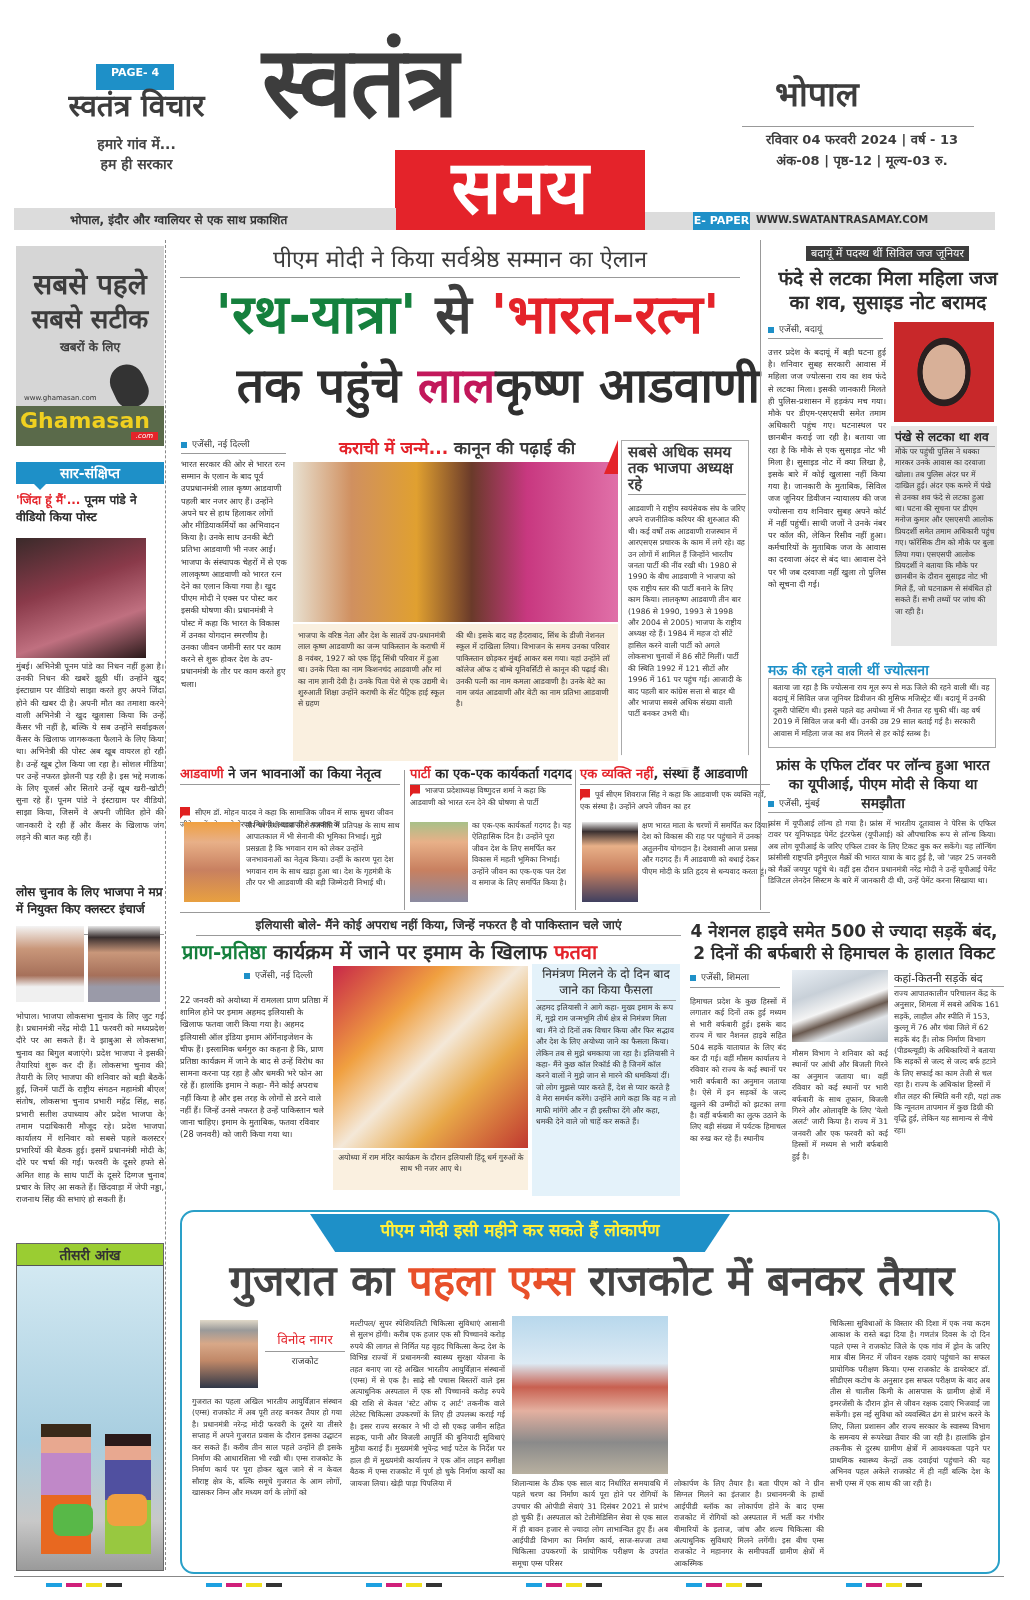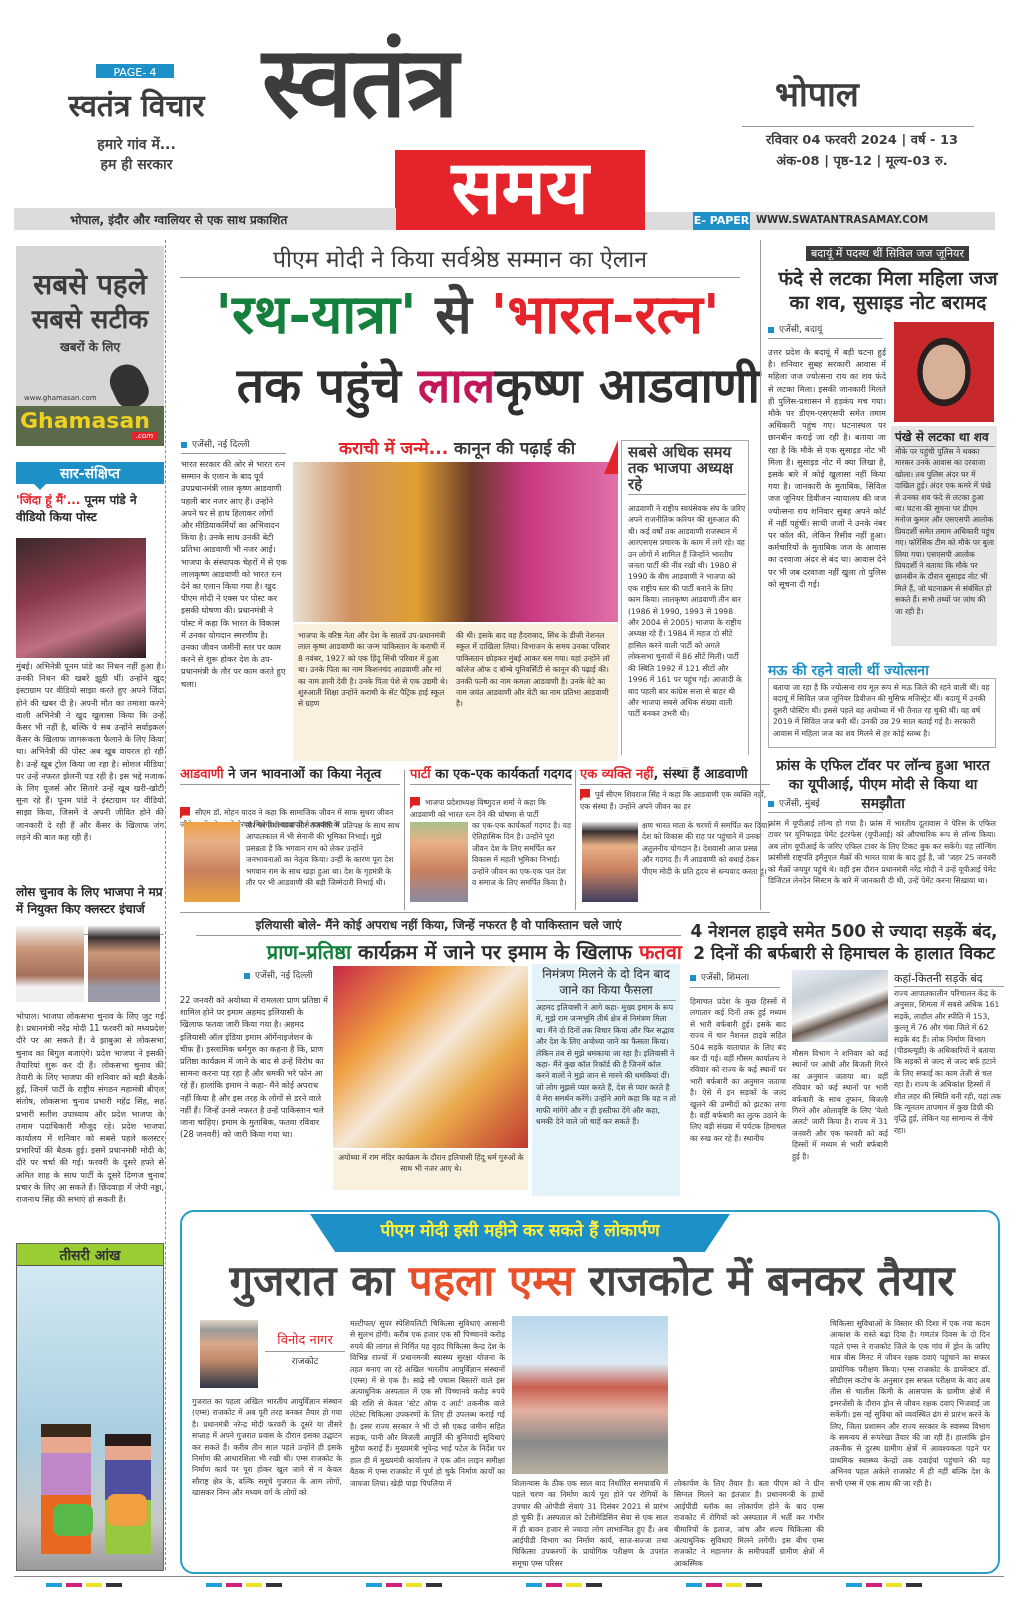--- a/index.html
+++ b/index.html
@@ -16,21 +16,21 @@
 .agency:before{content:"";display:inline-block;width:6px;height:6px;background:#1e90c8;margin-right:5px;vertical-align:middle}
 .quote-mark{display:inline-block;width:10px;height:12px;background:#e02020;margin-right:5px;vertical-align:top;clip-path:polygon(0 0,100% 0,100% 70%,30% 70%,0 100%)}
 .sub-h{font-size:14px;font-weight:bold;border-bottom:1px solid #999;padding-bottom:2px}
 .red{color:#e4232a}
 .orange{color:#15803d}
 .magenta{color:#c2185b}
 </style>
 </head>
 <body>
 
-<div class="abs" style="left:96px;top:64px;width:78px;height:14px;background:#1e90c8;color:#fff;font-size:11px;font-weight:normal;text-align:center;line-height:17px">PAGE- 4</div>
+<div class="abs" style="left:96px;top:64px;width:78px;height:26px;background:#1e90c8;color:#fff;font-size:11px;font-weight:bold;text-align:center;line-height:17px">PAGE- 4</div>
 <div class="abs serif" style="left:54px;top:84px;width:165px;text-align:center;font-size:30px;font-weight:bold;color:#3d3d3d">स्वतंत्र विचार</div>
 <div class="abs" style="left:54px;top:134px;width:165px;text-align:center;font-size:14px;font-weight:bold;color:#444;line-height:20px">
   <div>हमारे गांव में...</div>
   <div>हम ही सरकार</div>
 </div>
 <div class="abs serif" style="left:262px;top:22px;width:400px;font-size:98px;font-weight:bold;color:#3d3d3d;line-height:120px;letter-spacing:-2px">स्वतंत्र</div>
 <div class="abs" style="left:395px;top:150px;width:250px;height:80px;background:#e4232a"></div>
 <div class="abs serif" style="left:395px;top:142px;width:250px;text-align:center;font-size:74px;font-weight:bold;color:#fff;line-height:90px">समय</div>
 <div class="abs serif" style="left:775px;top:70px;width:120px;font-size:34px;font-weight:bold;color:#3d3d3d">भोपाल</div>
 <div class="hline" style="left:742px;top:126px;width:232px;background:#999;border-top:1px dotted #999;height:0"></div>
@@ -104,21 +104,21 @@
 <div class="vline" style="left:575px;top:770px;height:140px"></div>
 
 <div class="abs" style="left:180px;top:764px;width:220px">
   <div class="sub-h" style="font-size:13px"><span class="red">आडवाणी</span><span> ने जन भावनाओं का किया नेतृत्व</span></div>
   <div class="body-text sm" style="margin-top:22px;text-align:left"><span class="quote-mark"></span><span>सीएम डॉ. मोहन यादव ने कहा कि सामाजिक जीवन में साफ सुथरा जीवन जीने वालों को इससे प्रेरणा मिलेगी। आडवाणी ने पत्रकार के</span></div>
   <div class="photo" style="position:absolute;left:4px;top:58px;width:56px;height:80px;background:linear-gradient(180deg,#f0a040 0%,#e8b088 25%,#c88060 60%,#e8a040 100%)"></div>
   <div class="body-text sm" style="position:absolute;left:66px;top:56px;width:154px;height:90px;overflow:hidden;text-align:left">तौर पर लंबी यात्रा और राजनीति में प्रतिपक्ष के साथ साथ आपातकाल में भी सेनानी की भूमिका निभाई। मुझे प्रसन्नता है कि भगवान राम को लेकर उन्होंने जनभावनाओं का नेतृत्व किया। उन्हीं के कारण पूरा देश भगवान राम के साथ खड़ा हुआ था। देश के गृहमंत्री के तौर पर भी आडवाणी की बड़ी जिम्मेदारी निभाई थी।</div>
 </div>
 <div class="abs" style="left:410px;top:764px;width:162px">
   <div class="sub-h" style="font-size:13px"><span class="red">पार्टी</span><span> का एक-एक कार्यकर्ता गदगद</span></div>
-  <div class="body-text sm" style="margin-top:12px;text-align:left"><span class="quote-mark"></span><span>भाजपा प्रदेशाध्यक्ष विष्णुदत्त शर्मा ने कहा कि आडवाणी को भारत रत्न देने की घोषणा से पार्टी</span></div>
+  <div class="body-text sm" style="margin-top:0;text-align:left"><span class="quote-mark"></span><span>भाजपा प्रदेशाध्यक्ष विष्णुदत्त शर्मा ने कहा कि आडवाणी को भारत रत्न देने की घोषणा से पार्टी</span></div>
   <div class="photo" style="position:absolute;left:0;top:58px;width:58px;height:80px;background:linear-gradient(180deg,#a8c088 0%,#e8b088 25%,#c88060 60%,#8a8aa0 100%)"></div>
   <div class="body-text sm" style="position:absolute;left:62px;top:56px;width:100px;height:90px;overflow:hidden;text-align:left">का एक-एक कार्यकर्ता गदगद है। यह ऐतिहासिक दिन है। उन्होंने पूरा जीवन देश के लिए समर्पित कर विकास में महती भूमिका निभाई। उन्होंने जीवन का एक-एक पल देश व समाज के लिए समर्पित किया है।</div>
 </div>
 <div class="abs" style="left:580px;top:764px;width:190px">
   <div class="sub-h" style="font-size:13px"><span class="red">एक व्यक्ति नहीं</span><span>, संस्था हैं आडवाणी</span></div>
   <div class="body-text sm" style="margin-top:4px;text-align:left"><span class="quote-mark"></span><span>पूर्व सीएम शिवराज सिंह ने कहा कि आडवाणी एक व्यक्ति नहीं, एक संस्था है। उन्होंने अपने जीवन का हर</span></div>
   <div class="photo" style="position:absolute;left:2px;top:58px;width:56px;height:80px;background:linear-gradient(180deg,#e8e8e8 0%,#3a3030 12%,#e8b088 30%,#c88060 60%,#404060 100%)"></div>
   <div class="body-text sm" style="position:absolute;left:62px;top:56px;width:128px;height:90px;overflow:hidden;text-align:left">क्षण भारत माता के चरणों में समर्पित कर दिया। देश को विकास की राह पर पहुंचाने में उनका अतुलनीय योगदान है। देशवासी आज प्रसन्न और गदगद हैं। मैं आडवाणी को बधाई देकर पीएम मोदी के प्रति हृदय से धन्यवाद करता हूं।</div>
 </div>
 
@@ -132,21 +132,21 @@
 <div class="abs" style="left:895px;top:428px;width:100px;font-size:12px;font-weight:bold;border-bottom:1px solid #999;padding-bottom:1px">पंखे से लटका था शव</div>
 <div class="abs body-text sm" style="left:895px;top:446px;width:100px;height:196px;overflow:hidden;text-align:left">मौके पर पहुंची पुलिस ने धक्का मारकर उनके आवास का दरवाजा खोला। तब पुलिस अंदर घर में दाखिल हुई। अंदर एक कमरे में पंखे से उनका शव फंदे से लटका हुआ था। घटना की सूचना पर डीएम मनोज कुमार और एसएसपी आलोक प्रियदर्शी समेत तमाम अधिकारी पहुंच गए। फॉरेंसिक टीम को मौके पर बुला लिया गया। एसएसपी आलोक प्रियदर्शी ने बताया कि मौके पर छानबीन के दौरान सुसाइड नोट भी मिले हैं, जो घटनाक्रम से संबंधित हो सकते हैं। सभी तथ्यों पर जांच की जा रही है।</div>
 <div class="abs" style="left:768px;top:660px;font-size:14px;font-weight:bold;color:#1e90c8">मऊ की रहने वाली थीं ज्योत्सना</div>
 <div class="abs body-text sm" style="left:768px;top:678px;width:228px;height:70px;overflow:hidden;border:1px solid #aaa;padding:3px 4px;text-align:left">बताया जा रहा है कि ज्योत्सना राय मूल रूप से मऊ जिले की रहने वाली थीं। वह बदायूं में सिविल जज जूनियर डिवीजन की मुसिफ मजिस्ट्रेट थीं। बदायूं में उनकी दूसरी पोस्टिंग थी। इससे पहले वह अयोध्या में भी तैनात रह चुकी थीं। वह वर्ष 2019 में सिविल जज बनी थीं। उनकी उम्र 29 साल बताई गई है। सरकारी आवास में महिला जज का शव मिलने से हर कोई स्तब्ध है।</div>
 
 <div class="abs" style="left:768px;top:756px;width:230px;text-align:center;font-size:14px;font-weight:bold;line-height:19px;color:#2f2f2f">फ्रांस के एफिल टॉवर पर लॉन्च हुआ भारत का यूपीआई, पीएम मोदी से किया था समझौता</div>
 <div class="abs agency" style="left:768px;top:796px;width:115px;border-bottom:1px solid #999;padding-bottom:3px">एजेंसी, मुंबई</div>
 <div class="abs body-text sm" style="left:768px;top:818px;width:228px;height:90px;overflow:hidden">फ्रांस में यूपीआई लॉन्च हो गया है। फ्रांस में भारतीय दूतावास ने पेरिस के एफिल टावर पर यूनिफाइड पेमेंट इंटरफेस (यूपीआई) को औपचारिक रूप से लॉन्च किया। अब लोग यूपीआई के जरिए एफिल टावर के लिए टिकट बुक कर सकेंगे। यह लॉन्चिंग फ्रांसीसी राष्ट्रपति इमैनुएल मैक्रों की भारत यात्रा के बाद हुई है, जो 'जहर 25 जनवरी को मैक्रों जयपुर पहुंचे थे। वहीं इस दौरान प्रधानमंत्री नरेंद्र मोदी ने उन्हें यूपीआई पेमेंट डिजिटल लेनदेन सिस्टम के बारे में जानकारी दी थी, उन्हें पेमेंट करना सिखाया था।</div>
 
 <div class="abs" style="left:196px;top:916px;width:485px;text-align:center;font-size:12px;font-weight:bold;color:#333;border-bottom:1px solid #999;padding-bottom:2px">इलियासी बोले- मैंने कोई अपराध नहीं किया, जिन्हें नफरत है वो पाकिस्तान चले जाएं</div>
-<div class="abs" style="left:182px;top:938px;width:500px;text-align:right;font-size:20px;font-weight:bold;white-space:nowrap;color:#2f2f2f">
+<div class="abs" style="left:182px;top:938px;width:500px;text-align:left;font-size:20px;font-weight:bold;white-space:nowrap;color:#2f2f2f">
   <span class="orange">प्राण-प्रतिष्ठा</span><span> कार्यक्रम में जाने पर इमाम के खिलाफ </span><span class="red">फतवा</span>
 </div>
 <div class="abs agency" style="left:244px;top:968px;width:80px">एजेंसी, नई दिल्ली</div>
 <div class="abs body-text" style="left:180px;top:994px;width:148px;height:196px;overflow:hidden;text-align:left">22 जनवरी को अयोध्या में रामलला प्राण प्रतिष्ठा में शामिल होने पर इमाम अहमद इलियासी के खिलाफ फतवा जारी किया गया है। अहमद इलियासी ऑल इंडिया इमाम ऑर्गेनाइजेशन के चीफ हैं। इस्लामिक धर्मगुरु का कहना है कि, प्राण प्रतिष्ठा कार्यक्रम में जाने के बाद से उन्हें विरोध का सामना करना पड़ रहा है और धमकी भरे फोन आ रहे हैं। हालांकि इमाम ने कहा- मैंने कोई अपराध नहीं किया है और इस तरह के लोगों से डरने वाले नहीं हैं। जिन्हें उनसे नफरत है उन्हें पाकिस्तान चले जाना चाहिए। इमाम के मुताबिक, फतवा रविवार (28 जनवरी) को जारी किया गया था।</div>
 <div class="pbox" style="left:333px;top:966px;width:195px;height:182px;background:linear-gradient(135deg,#c82848 0%,#f0a040 30%,#f4e8d8 50%,#e8a848 70%,#c03830 100%)"></div>
 <div class="abs" style="left:333px;top:1150px;width:195px;height:40px;background:#faf0e0"></div>
 <div class="abs body-text sm" style="left:338px;top:1152px;width:186px;text-align:center">अयोध्या में राम मंदिर कार्यक्रम के दौरान इलियासी हिंदू धर्म गुरुओं के साथ भी नजर आए थे।</div>
 <div class="abs" style="left:532px;top:964px;width:148px;height:232px;background:#e4f2fa"></div>
 <div class="abs" style="left:536px;top:966px;width:140px;text-align:center;font-size:12px;line-height:16px;border-bottom:1px solid #999;padding-bottom:2px">निमंत्रण मिलने के दो दिन बाद जाने का किया फैसला</div>
 <div class="abs body-text sm" style="left:536px;top:1002px;width:140px;height:190px;overflow:hidden;text-align:left">अहमद इलियासी ने आगे कहा- मुख्य इमाम के रूप में, मुझे राम जन्मभूमि तीर्थ क्षेत्र से निमंत्रण मिला था। मैंने दो दिनों तक विचार किया और फिर सद्भाव और देश के लिए अयोध्या जाने का फैसला किया। लेकिन तब से मुझे धमकाया जा रहा है। इलियासी ने कहा- मैंने कुछ कॉल रिकॉर्ड की है जिनमें कॉल करने वालों ने मुझे जान से मारने की धमकियां दीं। जो लोग मुझसे प्यार करते हैं, देश से प्यार करते है वे मेरा समर्थन करेंगे। उन्होंने आगे कहा कि वह न तो माफी मांगेंगे और न ही इस्तीफा देंगे और कहा, धमकी देने वाले जो चाहें कर सकते हैं।</div>

